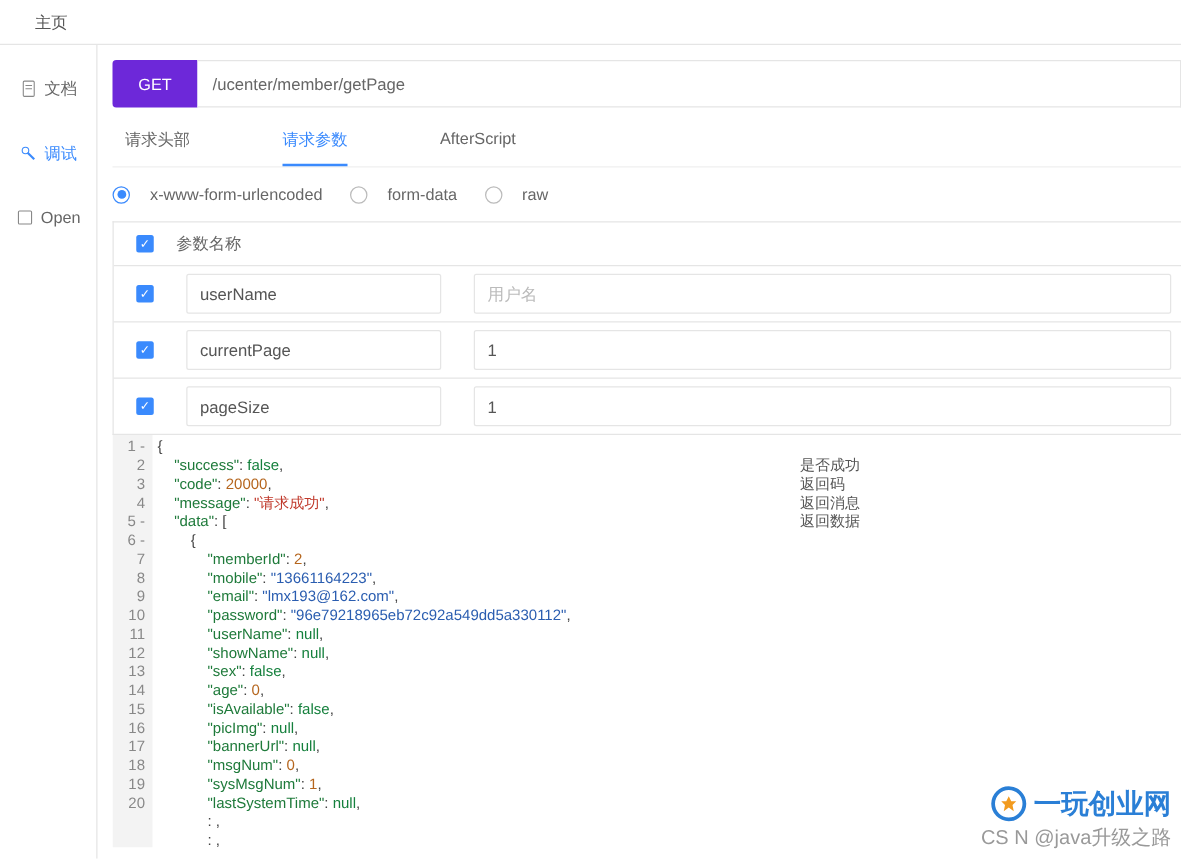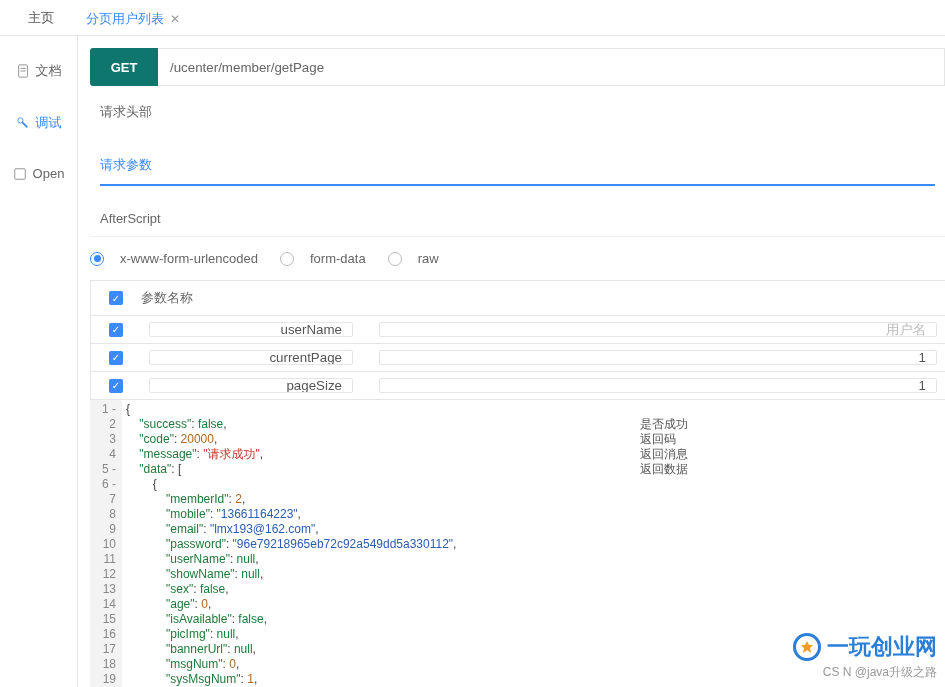--- a/index.html
+++ b/index.html
@@ -13,75 +13,71 @@
 
 .body-row { display: flex; height: calc(100% - 36px); }
 .sidebar { width: 78px; border-right: 1px solid #e5e5e5; display: flex; flex-direction: column; align-items: center; padding-top: 26px; gap: 34px; }
 .side-item { display: flex; align-items: center; gap: 6px; color: #666; cursor: pointer; font-size: 13px; }
 .side-item.active { color: #3a8afd; }
 .side-icon { width: 14px; height: 14px; display: inline-flex; }
 
 .main { flex: 1; padding: 12px 0 0 12px; position: relative; overflow: hidden; }
 
 .url-bar { display: flex; height: 38px; margin: 0 0 5px 0; }
-.method-pill { width: 68px; background: #0f766e; color: #fff; display: flex; align-items: center; justify-content: center; font-weight: bold; border-top-left-radius: 3px; border-bottom-left-radius: 3px; }
+.method-pill { width: 68px; background: #6d28d9; color: #fff; display: flex; align-items: center; justify-content: center; font-weight: normal; border-top-left-radius: 3px; border-bottom-left-radius: 3px; }
 .url-input { flex: 1; border: 1px solid #e5e5e5; border-left: none; padding: 0 12px; color: #666; }
 
-.subtabs { display: flex; gap: 25px; padding: 12px 10px 0 10px; border-bottom: 1px solid #f0f0f0; flex-direction: column; }
+.subtabs { display: flex; gap: 74px; padding: 12px 10px 0 10px; border-bottom: 1px solid #f0f0f0; }
 .subtab { padding-bottom: 10px; color: #666; cursor: pointer; }
 .subtab.active { color: #3a8afd; border-bottom: 2px solid #3a8afd; }
 
 .radio-row { display: flex; gap: 22px; padding: 14px 0 14px 0; }
 .radio-opt { display: flex; align-items: center; gap: 16px; color: #666; }
 .radio { width: 14px; height: 14px; border-radius: 50%; border: 1px solid #bbb; display: inline-flex; align-items: center; justify-content: center; }
 .radio.checked { border-color: #3a8afd; }
 .radio.checked::after { content: ""; width: 7px; height: 7px; border-radius: 50%; background: #3a8afd; }
 
 .param-table { border: 1px solid #e5e5e5; border-right: none; }
 .pt-row { display: flex; border-top: 1px solid #e5e5e5; }
 .pt-row:first-child { border-top: none; }
 .pt-chk { width: 50px; display: flex; align-items: center; justify-content: center; }
 .pt-name-col { width: 220px; padding: 6px 8px; display: flex; align-items: center; }
 .pt-spacer { width: 10px; }
 .pt-val-col { flex: 1; padding: 6px 8px; display: flex; align-items: center; }
 .chkbox { width: 14px; height: 14px; background: #3a8afd; border-radius: 2px; color: #fff; display: flex; align-items: center; justify-content: center; font-size: 10px; }
-.cell-input { width: 100%; height: 15px; border: 1px solid #e5e5e5; border-radius: 2px; padding: 0 10px; color: #555; text-align: right; }
+.cell-input { width: 100%; height: 32px; border: 1px solid #e5e5e5; border-radius: 2px; padding: 0 10px; color: #555; }
 .cell-input::placeholder { color: #bbb; }
 .header-cell { color: #666; padding: 8px 0; }
 
 .resp-tabs { display: flex; gap: 60px; padding: 22px 0 8px 8px; border-bottom: 1px solid #eee; }
 .resp-tab { color: #666; cursor: pointer; padding-bottom: 6px; }
 .resp-tab.active { color: #3a8afd; border-bottom: 2px solid #3a8afd; }
 
 .resp-body { display: flex; height: 330px; }
 .code-pane { width: 460px; display: flex; font-family: Consolas, monospace; font-size: 12px; overflow: hidden; }
 .gutter { width: 32px; background: #f3f3f3; color: #888; text-align: right; padding: 2px 6px 0 0; line-height: 15px; }
 .gutter .ln { display:block; height:15px; }
 .code { flex: 1; padding: 2px 0 0 4px; line-height: 15px; white-space: pre; color: #444; overflow: hidden; }
 .k { color: #1e7a3a; } 
 .s { color: #2a5db0; } 
 .n { color: #b5651d; } 
 .b { color: #15803d; } 
 .red { color: #c0392b; }
 .annots { padding: 2px 0 0 90px; color: #555; font-size: 12px; line-height: 15px; }
 .wm-wrap { position: absolute; right: 8px; bottom: 6px; text-align: right; }
 .wm-line1 { display: flex; align-items: center; gap: 6px; color: #2a7fd6; font-weight: bold; font-size: 22px; justify-content: flex-end;}
-.wm-line2 { color: #999; font-size: 12px; margin-top: 2px; }
+.wm-line2 { color: #999; font-size: 16px; margin-top: 2px; }
 svg { display:block; }
 </style>
 </head>
 <body>
 
 <div class="tabs-bar">
   <div class="tab">
     <span>主页</span>
-  </div>
-  <div class="tab active">
-    <span class="tab-label">分页用户列表</span>
-    <span class="close">✕</span>
   </div>
 </div>
 
 <div class="body-row">
 
   <div class="sidebar">
     <div class="side-item">
       <span class="side-icon">
         <svg viewBox="0 0 16 16" width="14" height="14">
             <rect x="3" y="1" width="10" height="14" rx="1" fill="none" stroke="#888"></rect>

